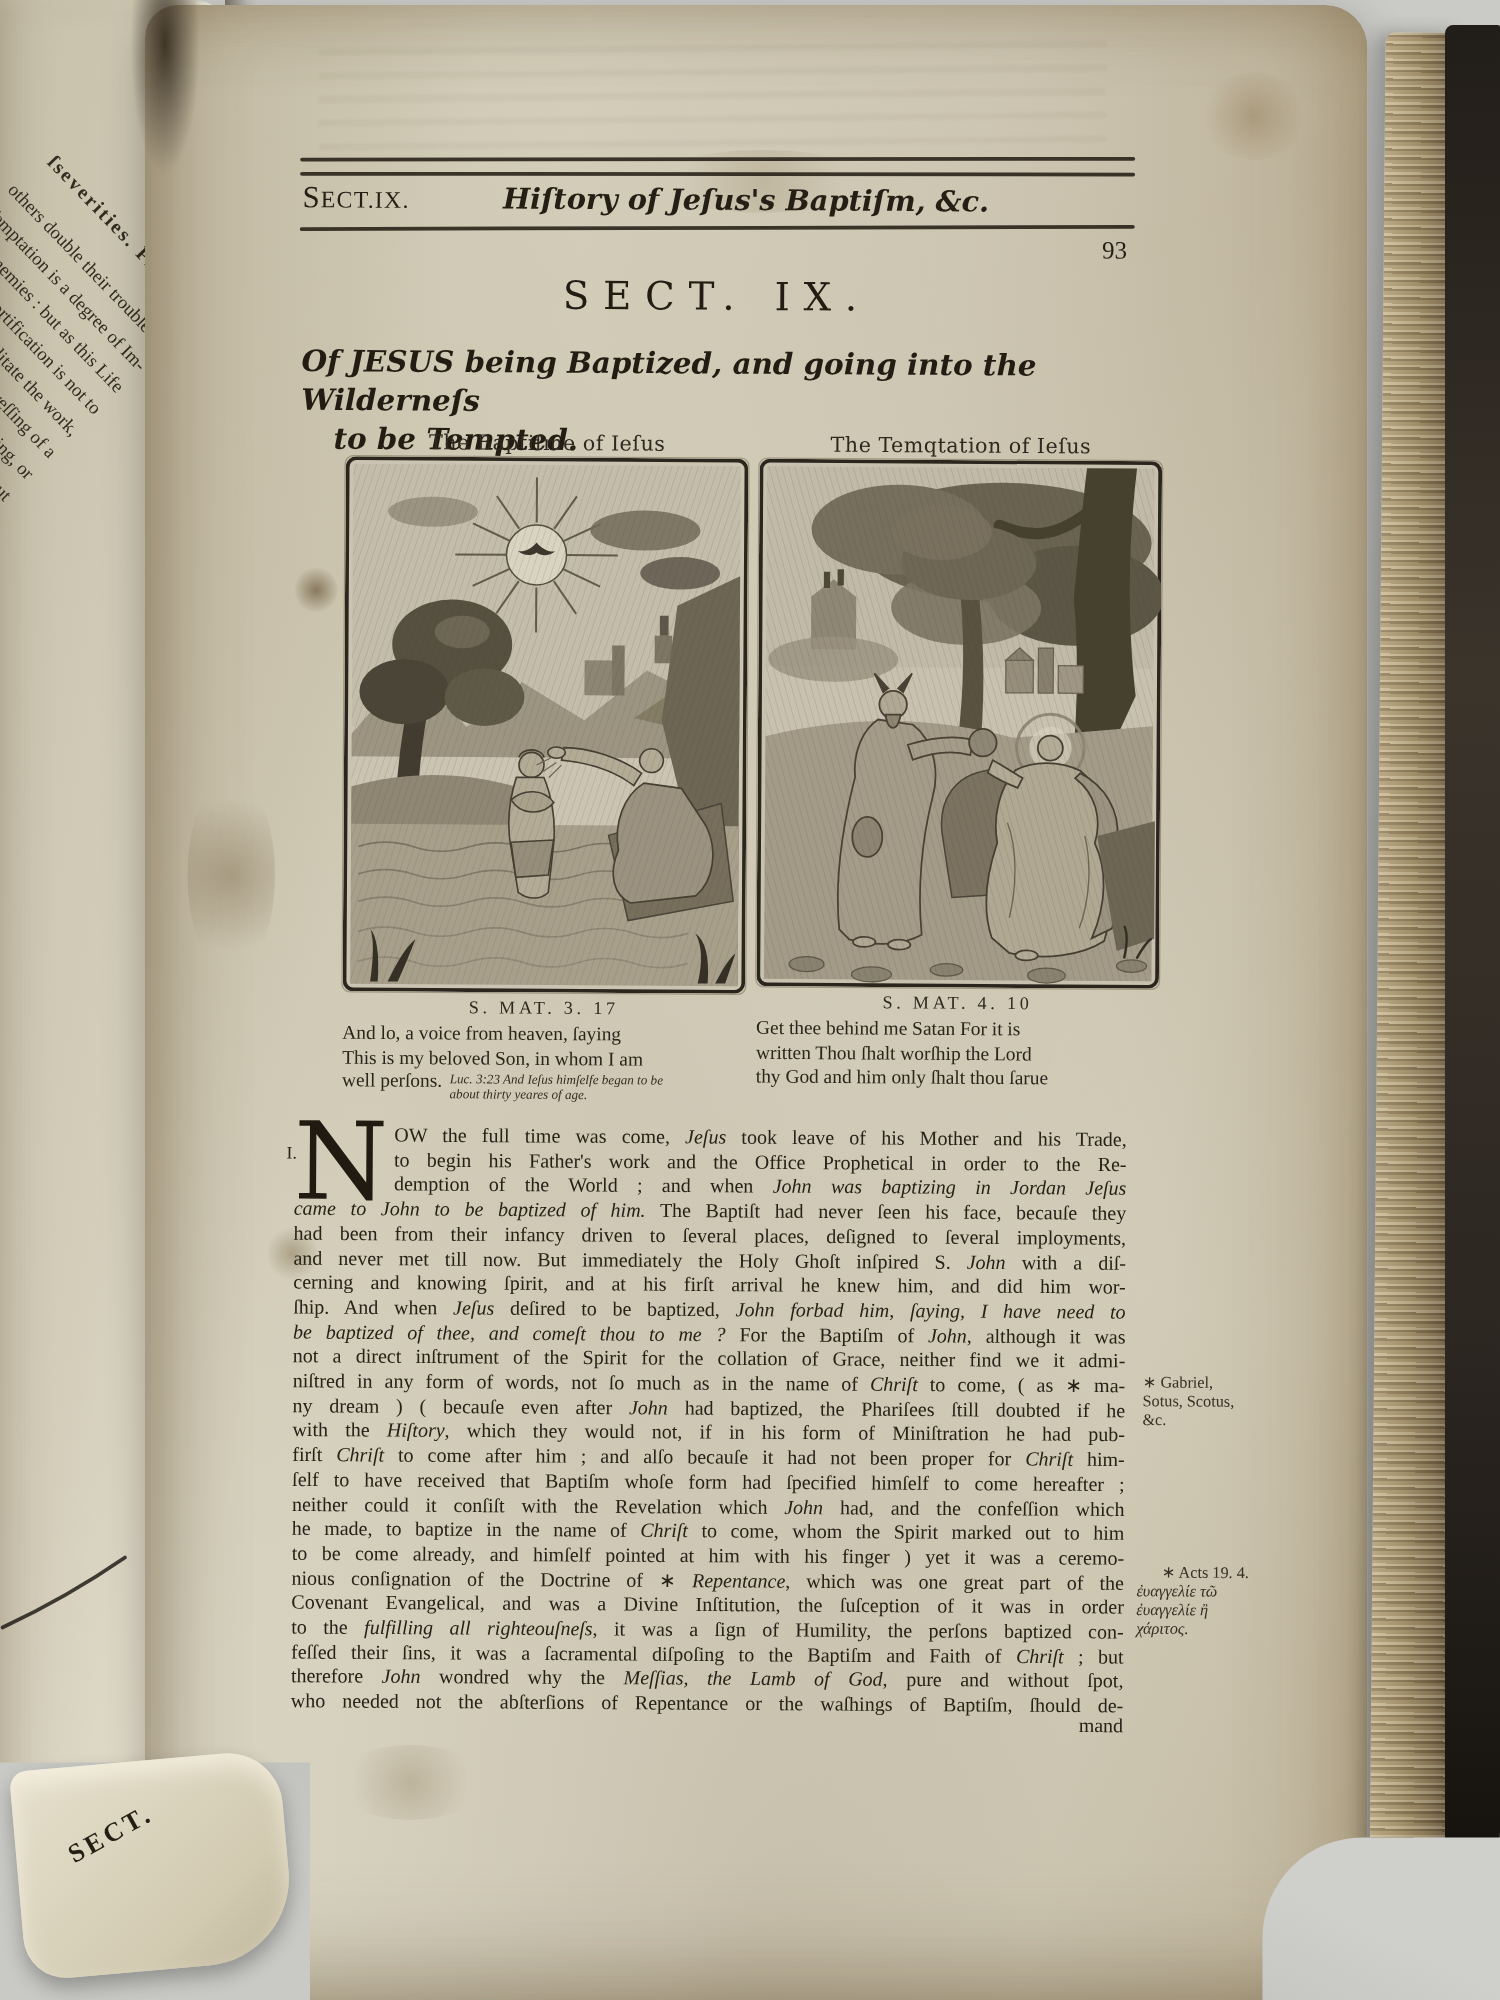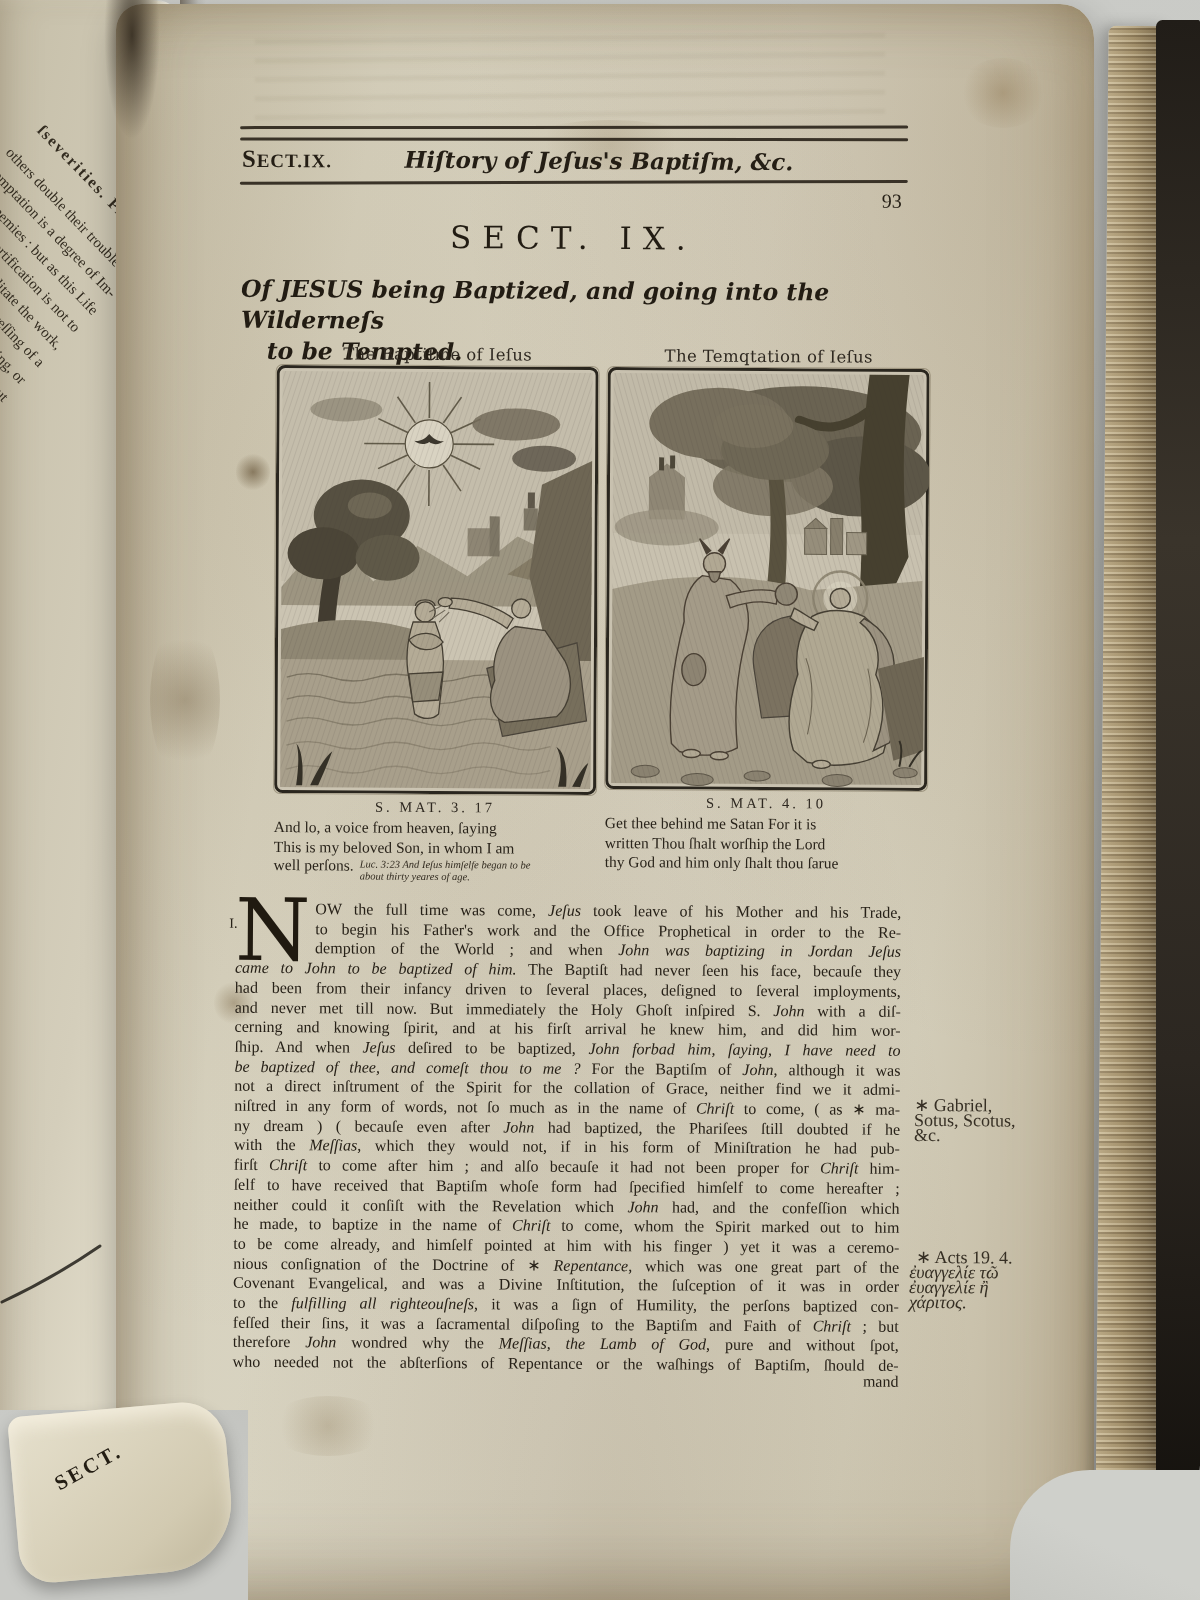--- a/index.html
+++ b/index.html
@@ -62,21 +62,21 @@
 
   
   .print{position:absolute;inset:0;transform:rotate(.35deg);transform-origin:50% 30%;}
 
   .header-block{position:absolute;left:238px;top:126px;width:668px;}
   .rule{height:3px;background:#241e15;border-radius:3px;opacity:.88;}
   .rule.r1{transform:rotate(-.4deg);}
   .rule.r2{margin-top:9px;transform:rotate(-.3deg);}
   .rule.r3{margin-top:4px;transform:rotate(-.5deg);}
   .header-row{display:flex;align-items:baseline;padding:6px 2px 2px 2px;}
-  .sect-label{display:inline-block;font-size:19px;letter-spacing:1px;font-weight:bold;color:#241e15;}
+  .sect-label{display:inline-block;font-size:19px;letter-spacing:1px;font-weight:normal;color:#241e15;}
   .sect-label::first-letter{font-size:1.3em;}
   .running-title{flex:1;text-align:center;font-family:"DejaVu Serif",serif;font-style:italic;
     font-weight:600;font-size:23px;color:#241e15;padding-right:40px;}
   .page-num{position:absolute;right:6px;top:62px;font-size:20px;color:#241e15;text-align:center;}
 
   .sect-heading{position:absolute;left:238px;top:220px;width:668px;text-align:center;
     font-family:"DejaVu Serif",serif;font-size:31px;letter-spacing:11px;color:#221c13;}
   .subtitle{position:absolute;left:240px;top:276px;width:700px;
     font-family:"DejaVu Serif",serif;font-style:italic;font-weight:bold;
     font-size:23.5px;line-height:31px;color:#221c13;}
@@ -98,21 +98,21 @@
   
   .body-block{position:absolute;left:238px;top:901px;width:666px;font-size:16px;
     line-height:19.7px;color:#26201650;color:#272118;}
   .para-num{position:absolute;left:-6px;top:15px;font-size:14px;color:#272118;}
   .dropcap{float:left;width:72px;height:58px;font-family:"DejaVu Serif",serif;
     font-size:86px;line-height:62px;color:#201a10;margin-right:8px;overflow:visible;}
   .body-line{text-align:justify;text-align-last:justify;}
   .catchword{position:absolute;left:238px;top:1371px;width:666px;text-align:right;
     padding-right:12px;font-size:16px;color:#272118;}
 
-  .margin-note{position:absolute;width:110px;font-size:18px;line-height:15px;color:#362f24;}
+  .margin-note{position:absolute;width:110px;font-size:13px;line-height:15px;color:#362f24;}
   .margin-note .line{white-space:nowrap;}
   .note1{left:918px;top:1096px;}
   .note2{left:914px;top:1248px;font-style:italic;}
   .note2 .line:first-child{font-style:normal;text-align:center;}
 
   
   .left-rot{position:absolute;left:-158px;top:-96px;width:470px;transform:rotate(46deg);
     transform-origin:0 0;font-size:15px;line-height:25px;color:#332c20;text-align:right;}
   .left-rot .lp-header{font-weight:bold;letter-spacing:2px;font-size:16px;margin-bottom:14px;}
 </style>
@@ -373,21 +373,21 @@
           <div class="body-line"><span>demption of the World ; and when </span><i>John was baptizing in Jordan Jeſus</i></div>
           <div class="body-line"><i>came to John to be baptized of him.</i><span>  The Baptiſt had never ſeen his face, becauſe they</span></div>
           <div class="body-line"><span>had been from their infancy driven to ſeveral places, deſigned to ſeveral imployments,</span></div>
           <div class="body-line"><span>and never met till now.  But immediately the Holy Ghoſt inſpired S. </span><i>John</i><span> with a diſ-</span></div>
           <div class="body-line"><span>cerning and knowing ſpirit, and at his firſt arrival he knew him, and did him wor-</span></div>
           <div class="body-line"><span>ſhip.  And when </span><i>Jeſus</i><span> deſired to be baptized, </span><i>John forbad him, ſaying, I have need to</i></div>
           <div class="body-line"><i>be baptized of thee, and comeſt thou to me ?</i><span>  For the Baptiſm of </span><i>John</i><span>, although it was</span></div>
           <div class="body-line"><span>not a direct inſtrument of the Spirit for the collation of Grace, neither find we it admi-</span></div>
           <div class="body-line"><span>niſtred in any form of words, not ſo much as in the name of </span><i>Chriſt</i><span> to come, ( as ∗ ma-</span></div>
           <div class="body-line"><span>ny dream ) ( becauſe even after </span><i>John</i><span> had baptized, the Phariſees ſtill doubted if he</span></div>
-          <div class="body-line"><span>with the </span><i>Meſſias</i><span>, which they would not, if in his form of Miniſtration he had pub-</span></div>
+          <div class="body-line"><span>with the </span><i>Hiſtory</i><span>, which they would not, if in his form of Miniſtration he had pub-</span></div>
           <div class="body-line"><span>firſt </span><i>Chriſt</i><span> to come after him ; and alſo becauſe it had not been proper for </span><i>Chriſt</i><span> him-</span></div>
           <div class="body-line"><span>ſelf to have received that Baptiſm whoſe form had ſpecified himſelf to come hereafter ;</span></div>
           <div class="body-line"><span>neither could it conſiſt with the Revelation which </span><i>John</i><span> had, and the confeſſion which</span></div>
           <div class="body-line"><span>he made, to baptize in the name of </span><i>Chriſt</i><span> to come, whom the Spirit marked out to him</span></div>
           <div class="body-line"><span>to be come already, and himſelf pointed at him with his finger ) yet it was a ceremo-</span></div>
           <div class="body-line"><span>nious conſignation of the Doctrine of ∗ </span><i>Repentance</i><span>, which was one great part of the</span></div>
           <div class="body-line"><span>Covenant Evangelical, and was a Divine Inſtitution, the ſuſception of it was in order</span></div>
           <div class="body-line"><span>to the </span><i>fulfilling all righteouſneſs</i><span>, it was a ſign of Humility, the perſons baptized con-</span></div>
           <div class="body-line"><span>feſſed their ſins, it was a ſacramental diſpoſing to the Baptiſm and Faith of </span><i>Chriſt</i><span> ; but</span></div>
           <div class="body-line"><span>therefore </span><i>John</i><span> wondred why the </span><i>Meſſias, the Lamb of God</i><span>, pure and without ſpot,</span></div>

